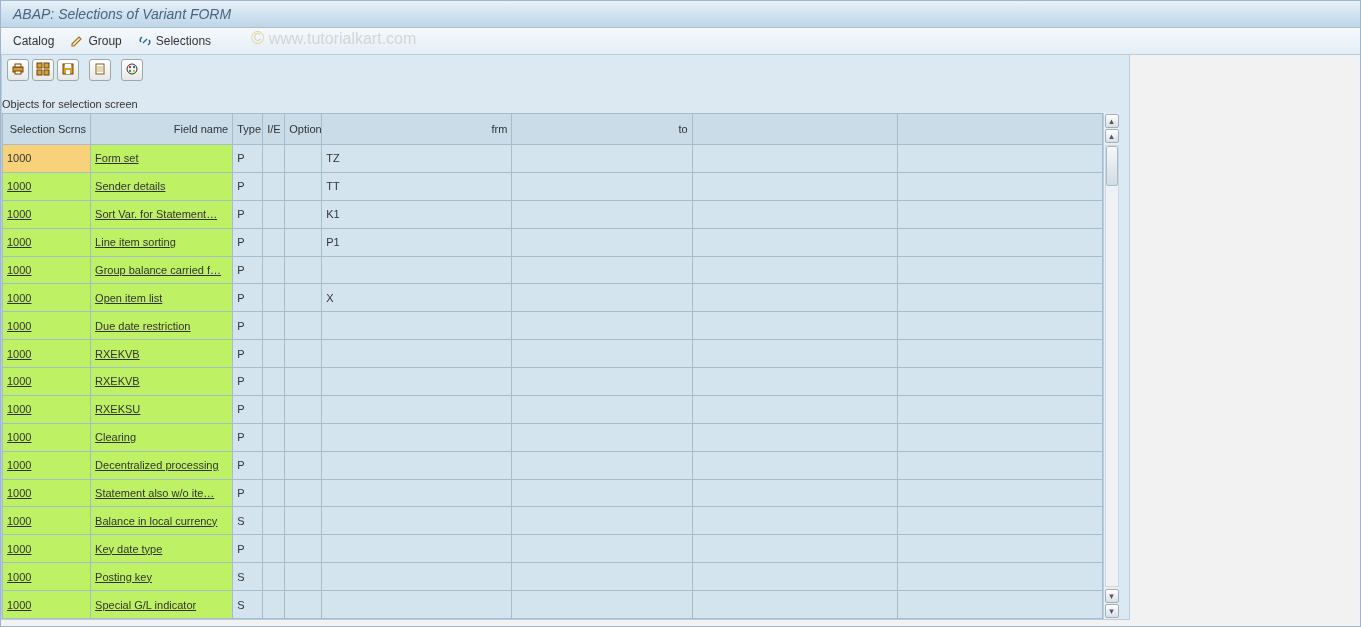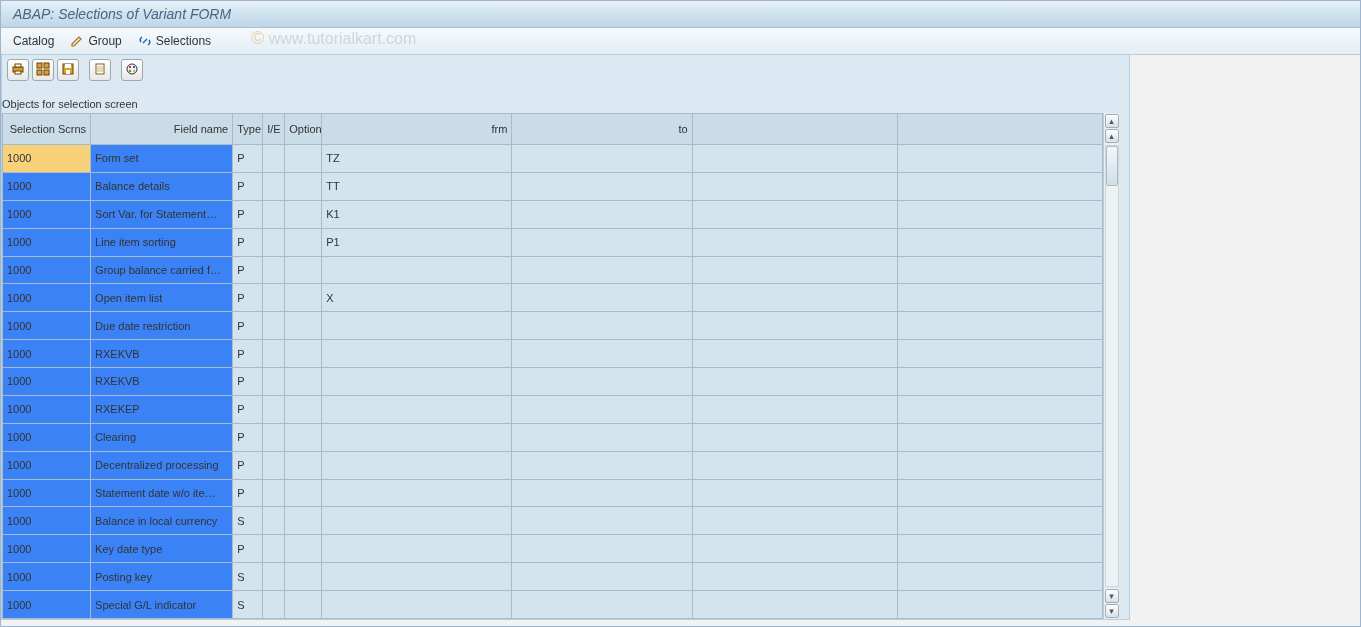--- a/index.html
+++ b/index.html
@@ -126,21 +126,21 @@
     .grid td {
       border: 1px solid #a6bccb;
       padding: 1px 4px;
       height: 18px;
       background: #d3e4ef;
       color: #333;
       overflow: hidden;
       white-space: nowrap;
       text-overflow: ellipsis;
     }
-    .grid td.key { background: #3b82f6; }
+    .grid td.key { background: #bef264; text-decoration: underline; }
     .grid td.key-selected { background: #f7d27a; }
     .col-scrn { width: 88px; }
     .col-field { width: 142px; }
     .col-type { width: 30px; }
     .col-ie { width: 22px; }
     .col-opt { width: 37px; }
     .col-frm { width: 190px; }
     .col-to { width: 180px; }
     .col-blank1 { width: 205px; }
     .col-blank2 { width: 205px; }
@@ -286,21 +286,21 @@
                 <td>P</td>
                 <td></td>
                 <td></td>
                 <td>TZ</td>
                 <td></td>
                 <td></td>
                 <td></td>
               </tr>
               <tr>
                 <td class="key">1000</td>
-                <td class="key">Balance details</td>
+                <td class="key">Sender details</td>
                 <td>P</td>
                 <td></td>
                 <td></td>
                 <td>TT</td>
                 <td></td>
                 <td></td>
                 <td></td>
               </tr>
               <tr>
                 <td class="key">1000</td>
@@ -374,21 +374,21 @@
                 <td>P</td>
                 <td></td>
                 <td></td>
                 <td></td>
                 <td></td>
                 <td></td>
                 <td></td>
               </tr>
               <tr>
                 <td class="key">1000</td>
-                <td class="key">RXEKEP</td>
+                <td class="key">RXEKSU</td>
                 <td>P</td>
                 <td></td>
                 <td></td>
                 <td></td>
                 <td></td>
                 <td></td>
                 <td></td>
               </tr>
               <tr>
                 <td class="key">1000</td>
@@ -407,21 +407,21 @@
                 <td>P</td>
                 <td></td>
                 <td></td>
                 <td></td>
                 <td></td>
                 <td></td>
                 <td></td>
               </tr>
               <tr>
                 <td class="key">1000</td>
-                <td class="key">Statement date w/o ite…</td>
+                <td class="key">Statement also w/o ite…</td>
                 <td>P</td>
                 <td></td>
                 <td></td>
                 <td></td>
                 <td></td>
                 <td></td>
                 <td></td>
               </tr>
               <tr>
                 <td class="key">1000</td>

